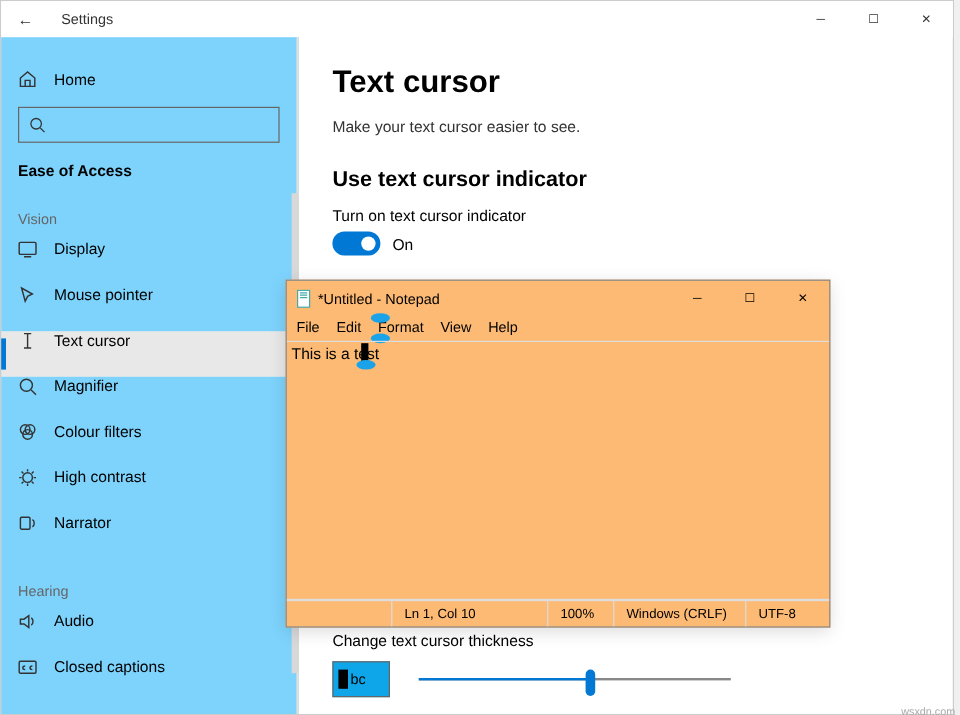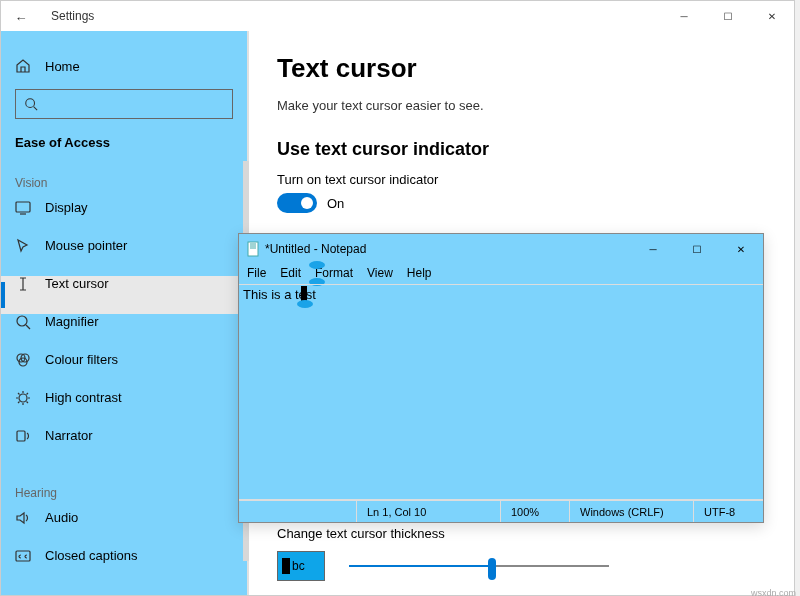--- a/index.html
+++ b/index.html
@@ -39,38 +39,38 @@
 .thickness { margin-top: 280px; }
 .thickness .row2 { display: flex; align-items: center; margin-top: 10px; }
 .preview-box { width: 48px; height: 30px; border: 1px solid #666; display: flex; align-items: center; padding-left: 4px; background: #0ea5e9; font-size: 12px; margin-right: 24px; position: relative; }
 .preview-box .cursor-bar { width: 8px; height: 16px; background: #000; display: inline-block; margin-right: 2px; }
 .slider { flex: 1; max-width: 260px; position: relative; height: 20px; }
 .slider .track { position: absolute; top: 9px; left: 0; right: 0; height: 2px; background: #888; }
 .slider .fill { position: absolute; top: 9px; left: 0; width: 55%; height: 2px; background: #0078d4; }
 .slider .thumb { position: absolute; top: 2px; left: 55%; width: 8px; height: 22px; background: #0078d4; border-radius: 4px; transform: translateX(-50%); }
 
 
-.notepad { position: absolute; left: 238px; top: 233px; width: 526px; height: 290px; background: #7dd3fc; border: 1px solid #888; display: flex; flex-direction: column; box-shadow: 0 4px 14px rgba(0,0,0,.15); }
+.notepad { position: absolute; left: 238px; top: 233px; width: 454px; height: 290px; background: #fdba74; border: 1px solid #888; display: flex; flex-direction: column; box-shadow: 0 4px 14px rgba(0,0,0,.15); }
 .np-title { height: 30px; display: flex; align-items: center; padding-left: 6px; }
 .np-title svg { margin-right: 4px; }
 .np-title .t { font-size: 12px; }
 .np-title .ctls { margin-left: auto; display: flex; }
 .np-title .ctl { width: 44px; height: 30px; display: flex; align-items: center; justify-content: center; font-size: 10px; }
 .np-menu { display: flex; gap: 14px; padding: 2px 8px 4px; font-size: 12px; position: relative; }
 .np-menu .mi { position: relative; }
 .cursor-ind { position: absolute; left: 55px; top: -3px; width: 16px; height: 22px; }
 .cursor-ind .top, .cursor-ind .bot { width: 16px; height: 8px; background: #1aa3e8; border-radius: 50%; position: absolute; left: 0; }
 .cursor-ind .top { top: -3px; }
 .cursor-ind .bot { bottom: -3px; }
 .np-content { flex: 1; border-top: 1px solid #ddd; border-bottom: 1px solid #ddd; padding: 2px 4px; font-family: Consolas, monospace; font-size: 13px; position: relative; white-space: pre; }
 .text-cursor-ind { position: absolute; left: 62px; top: 0px; }
 .text-cursor-ind .blob-top, .text-cursor-ind .blob-bot { width: 16px; height: 8px; background: #1aa3e8; border-radius: 50%; position: absolute; left: -4px; }
 .text-cursor-ind .blob-bot { top: 15px; }
 .text-cursor-ind .bar { width: 6px; height: 15px; background: #000; position: absolute; left: 0; top: 1px; }
-.np-status { display: flex; height: 22px; font-size: 11px; border-top: 1px solid #ddd; gap: 14px; }
+.np-status { display: flex; height: 22px; font-size: 11px; border-top: 1px solid #ddd; }
 .np-status .cell { border-left: 1px solid #ddd; padding: 3px 10px; display: flex; align-items: center; }
 .np-status .spacer { flex: 1; }
 .watermark { position: absolute; right: 4px; bottom: -2px; font-size: 9px; color: #aaa; }
 </style>
 </head>
 <body>
 
 <div class="settings-window">
   <div class="titlebar">
     <div class="back">←</div>

